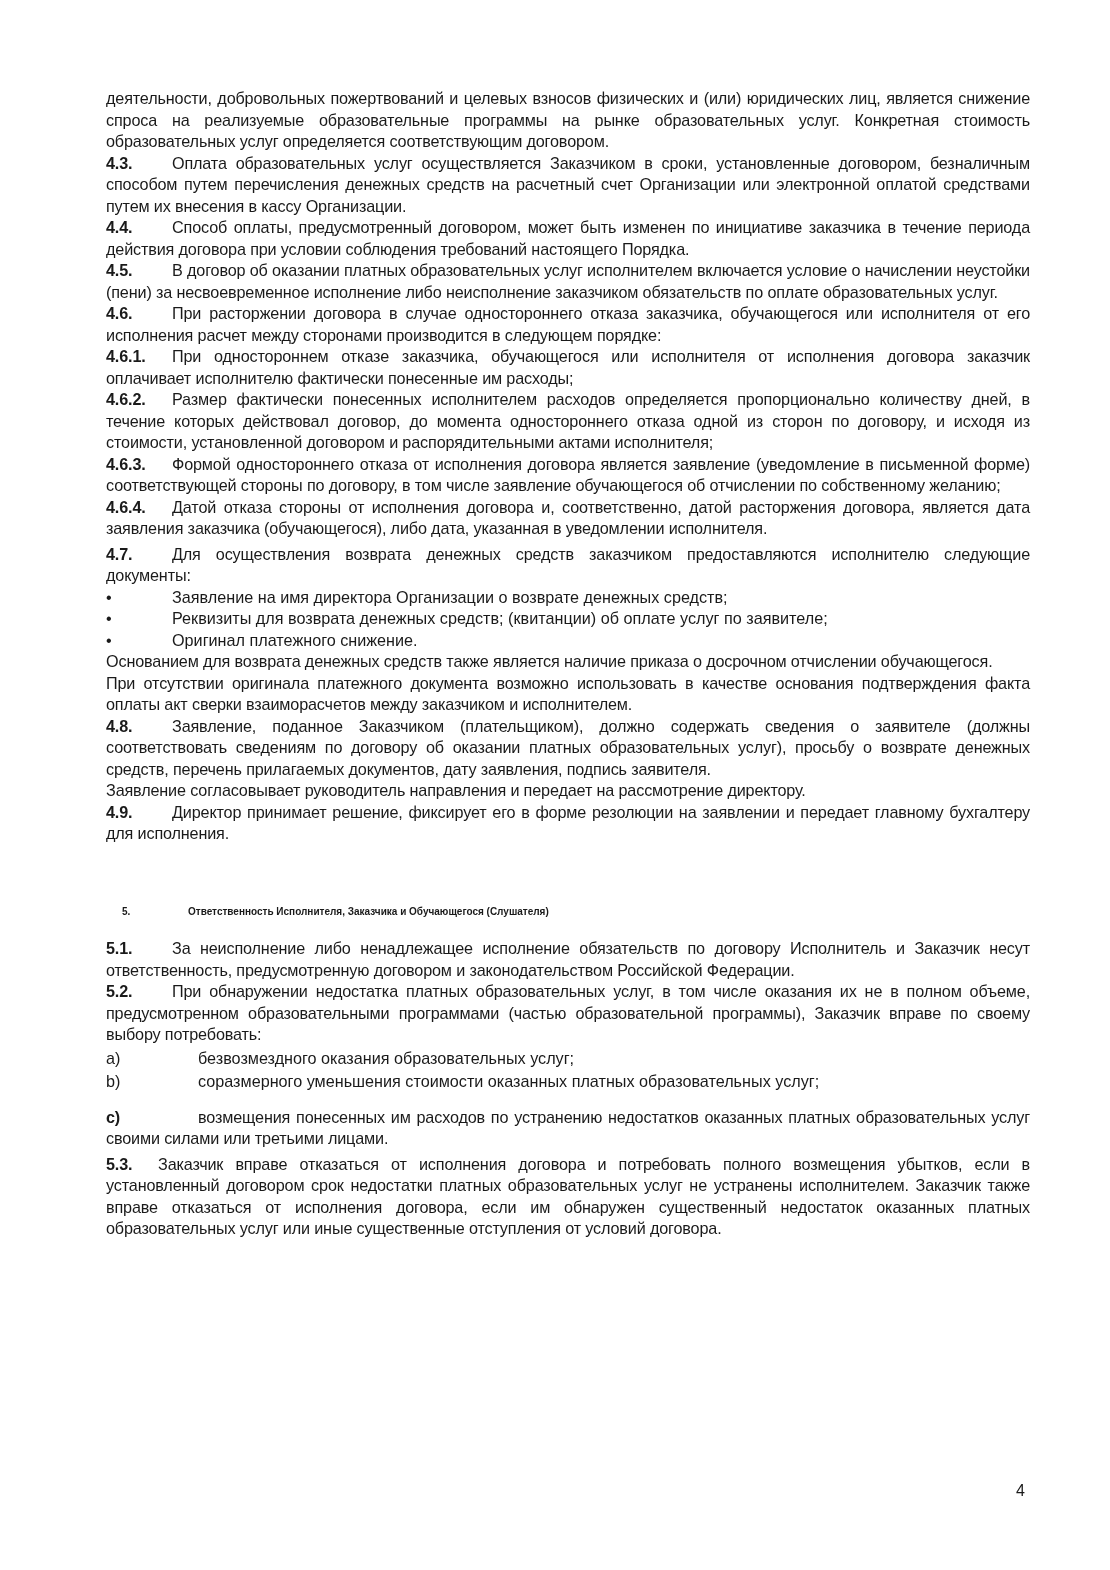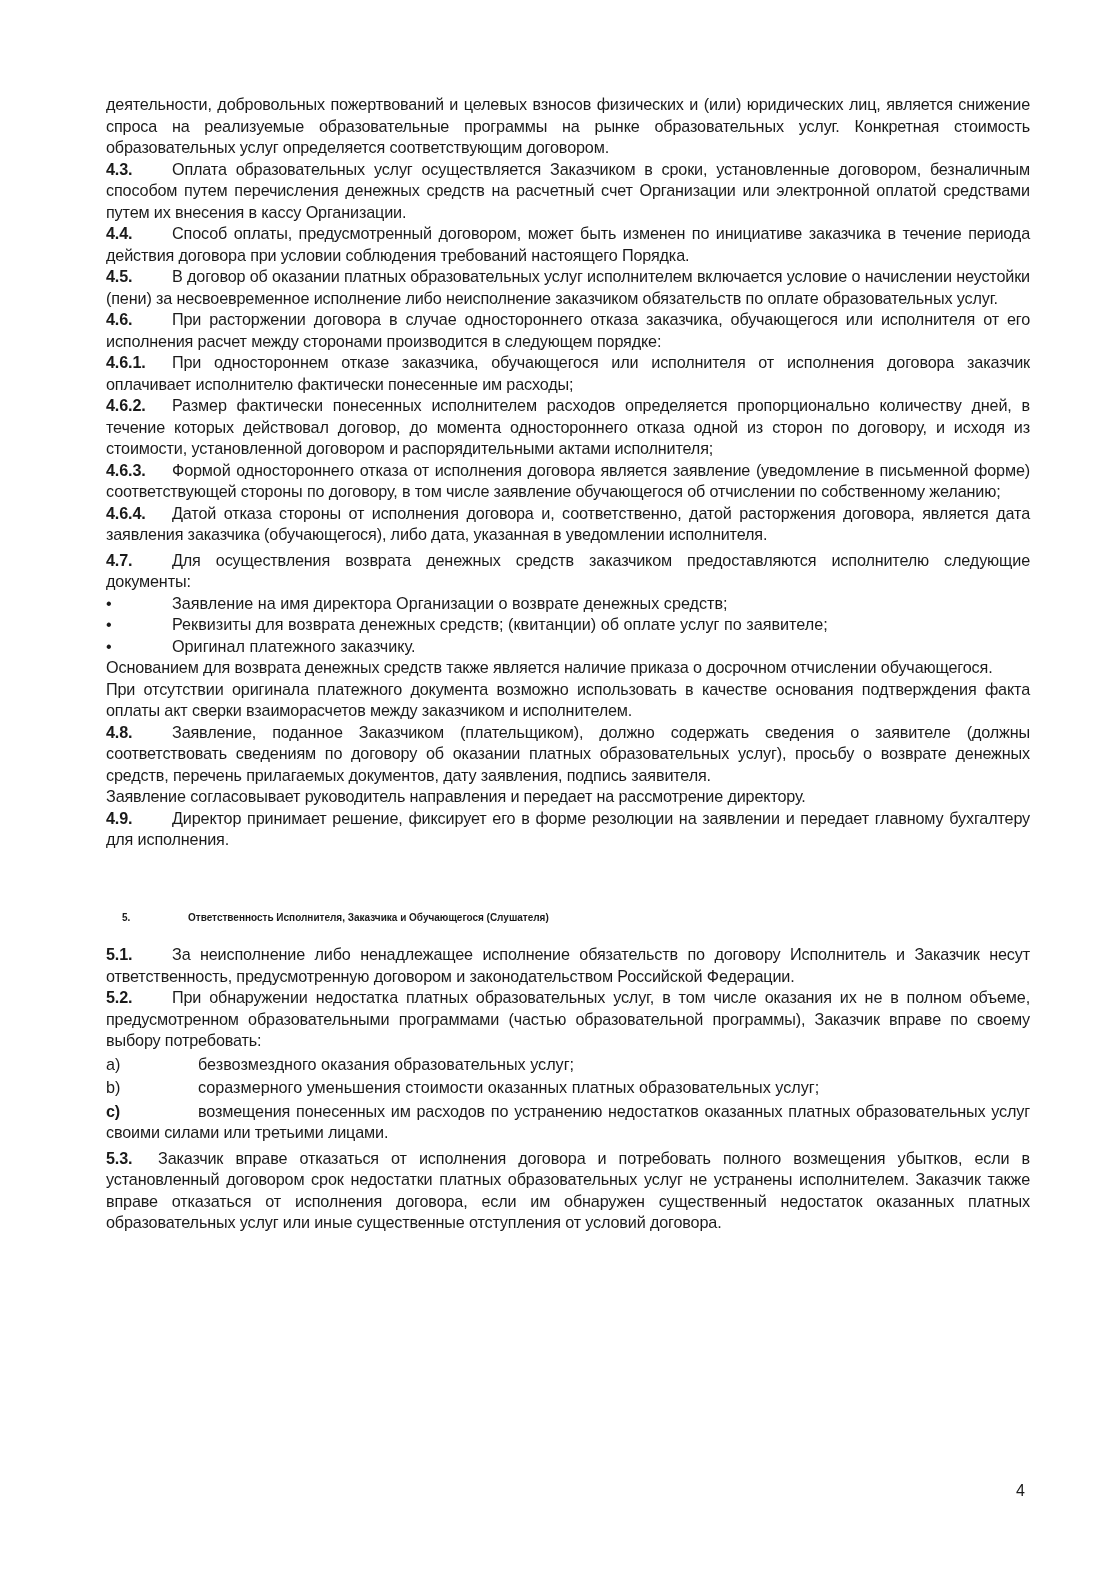--- a/index.html
+++ b/index.html
@@ -1,18 +1,18 @@
 <!DOCTYPE html>
 <html><head>
 <meta charset="utf-8">
 <style>
   html, body { margin: 0; padding: 0; background: #ffffff; }
   body { width: 1110px; height: 1570px; position: relative; overflow: hidden;
          font-family: "Liberation Sans", sans-serif; color: #1a1a1a; }
-  .page { position: absolute; left: 106px; top: 94px; width: 924px; }
+  .page { position: absolute; left: 106px; top: 88px; width: 924px; }
   .p { font-size: 16.2px; line-height: 21.5px; text-align: justify; margin: 0; letter-spacing: -0.15px; }
   .num { display: inline-block; width: 66px; font-weight: bold; }
   .bullet { display: flex; font-size: 16.2px; line-height: 21.5px; margin: 0; }
   .bullet .mk { width: 66px; flex: none; }
   .lettered { display: flex; font-size: 16.2px; line-height: 21.5px; margin: 0; }
   .lettered .mk { width: 92px; flex: none; }
   .gap-s { height: 4px; }
   .gap-l { height: 40px; }
   .heading { font-size: 10px; line-height: 21.5px; font-weight: bold; margin: 16px; }
   .heading .num { width: 66px; }
@@ -49,21 +49,21 @@
   <div class="bullet">
       <span class="mk">•</span>
       <span>Заявление на имя директора Организации о возврате денежных средств;</span>
     </div>
   <div class="bullet">
       <span class="mk">•</span>
       <span>Реквизиты для возврата денежных средств; (квитанции) об оплате услуг по заявителе;</span>
     </div>
   <div class="bullet">
       <span class="mk">•</span>
-      <span>Оригинал платежного заказчику.</span>
+      <span>Оригинал платежного снижение.</span>
     </div>
 
   <p class="p"><span>Основанием для возврата денежных средств также является наличие приказа о досрочном отчислении обучающегося.</span></p>
   <p class="p"><span>При отсутствии оригинала платежного документа возможно использовать в качестве основания подтверждения факта оплаты акт сверки взаиморасчетов между заказчиком и исполнителем.</span></p>
 
   <p class="p"><span class="num">4.8.</span><span>Заявление, поданное Заказчиком (плательщиком), должно содержать сведения о заявителе (должны соответствовать сведениям по договору об оказании платных образовательных услуг), просьбу о возврате денежных средств, перечень прилагаемых документов, дату заявления, подпись заявителя.</span></p>
   <p class="p"><span>Заявление согласовывает руководитель направления и передает на рассмотрение директору.</span></p>
   <p class="p"><span class="num">4.9.</span><span>Директор принимает решение, фиксирует его в форме резолюции на заявлении и передает главному бухгалтеру для исполнения.</span></p>
 
   <div class="gap-l"></div>
@@ -75,20 +75,20 @@
   <p class="p"><span class="num">5.2.</span><span>При обнаружении недостатка платных образовательных услуг, в том числе оказания их не в полном объеме, предусмотренном образовательными программами (частью образовательной программы), Заказчик вправе по своему выбору потребовать:</span></p>
 
   <div class="lettered" style="margin-top:2px">
       <span class="mk">a)</span>
       <span>безвозмездного оказания образовательных услуг;</span>
     </div>
   <div class="lettered" style="margin-top:2px">
       <span class="mk">b)</span>
       <span>соразмерного уменьшения стоимости оказанных платных образовательных услуг;</span>
     </div>
-  <p class="p" style="margin-top:2px"><span class="num" style="width:92px">c)</span><span>возмещения понесенных им расходов по устранению недостатков оказанных платных образовательных услуг своими силами или третьими лицами.</span></p>
+  <p class="p" style="margin-top:14px"><span class="num" style="width:92px">c)</span><span>возмещения понесенных им расходов по устранению недостатков оказанных платных образовательных услуг своими силами или третьими лицами.</span></p>
 
   <div class="gap-s"></div>
 
   <p class="p"><span class="num" style="width:52px">5.3.</span><span>Заказчик вправе отказаться от исполнения договора и потребовать полного возмещения убытков, если в установленный договором срок недостатки платных образовательных услуг не устранены исполнителем. Заказчик также вправе отказаться от исполнения договора, если им обнаружен существенный недостаток оказанных платных образовательных услуг или иные существенные отступления от условий договора.</span></p>
 </div>
 
 <div class="pagenum">4</div>
 
 </body></html>

